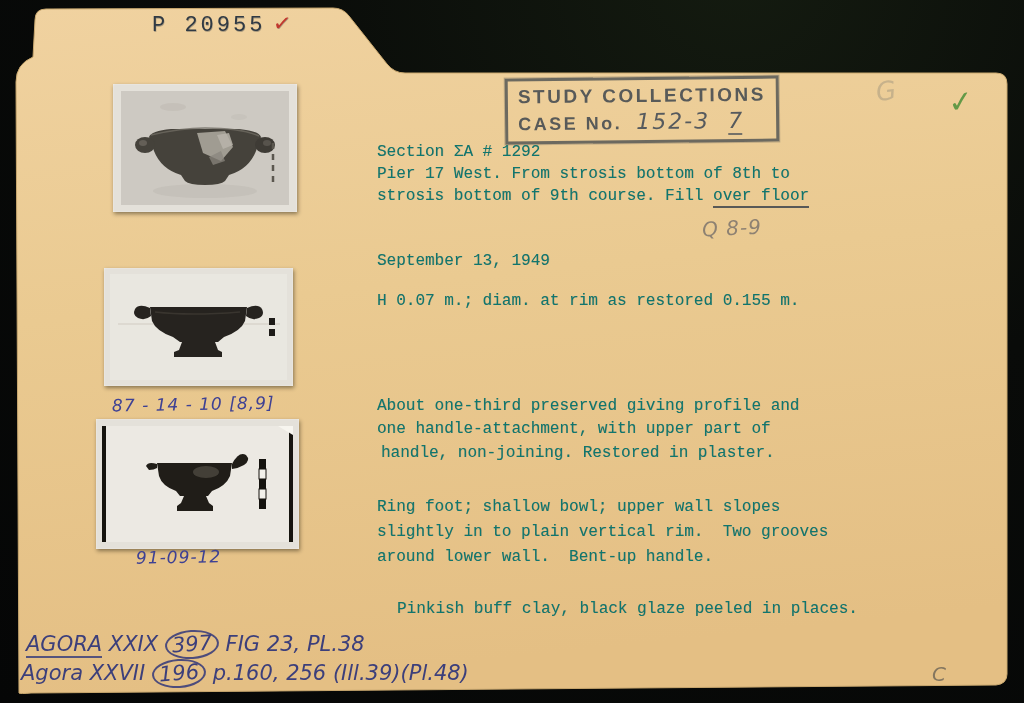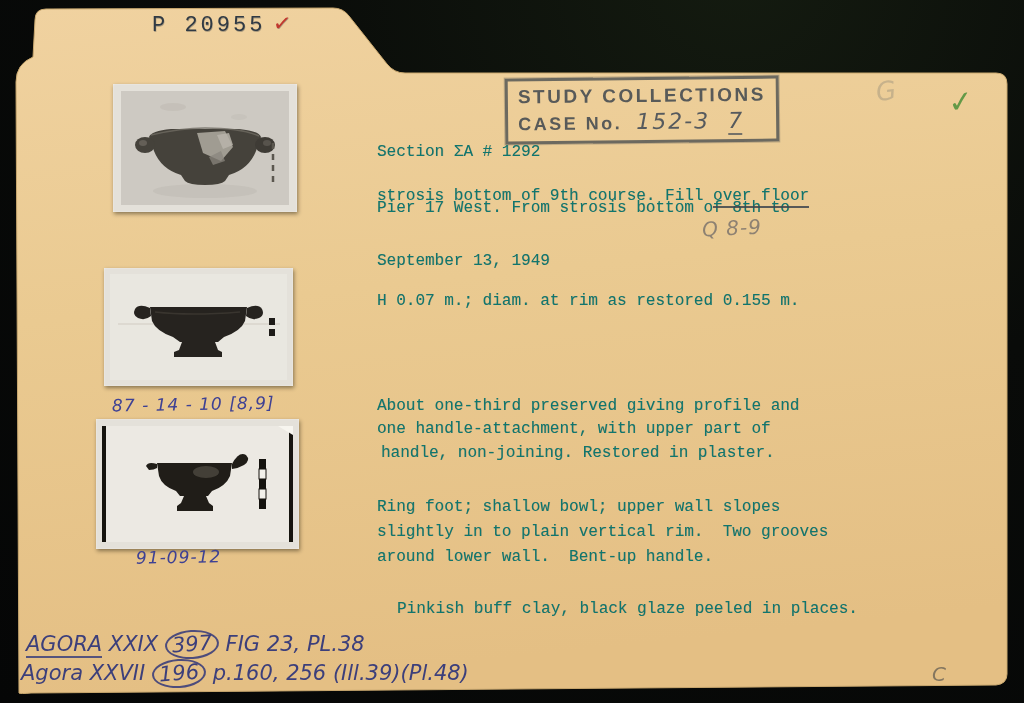--- a/index.html
+++ b/index.html
@@ -154,21 +154,21 @@
         <rect x="157" y="53" width="7" height="10" fill="#14120e"></rect>
         <rect x="157" y="63" width="7" height="10" fill="#f2f0ea" stroke="#14120e" stroke-width="1"></rect>
         <rect x="157" y="73" width="7" height="10" fill="#14120e"></rect>
       </g>
     </svg>
   </div>
   <div class="abs caption-ink" style="left:136px;top:547px;">91-09-12</div>
 
   <div class="abs typed" style="left:377px;top:143px;">Section ΣA # 1292</div>
 
-  <div class="abs typed" style="left:377px;top:165px;margin-top:34px;">Pier 17 West. From strosis bottom of 8th to</div>
+  <div class="abs typed" style="left:377px;top:165px;">Pier 17 West. From strosis bottom of 8th to</div>
   <div class="abs typed" style="left:377px;top:187px;"><span>strosis bottom of 9th course. Fill </span><span class="u">over floor</span></div>
   <div class="abs grid-ref" style="left:702px;top:216px;">Q 8-9</div>
 
   <div class="abs typed" style="left:377px;top:252px;">September 13, 1949</div>
 
   <div class="abs typed" style="left:377px;top:292px;">H 0.07 m.; diam. at rim as restored 0.155 m.</div>
 
 
   <div class="abs typed" style="left:377px;top:397px;">About one-third preserved giving profile and</div>
   <div class="abs typed" style="left:377px;top:420px;">one handle-attachment, with upper part of</div>

